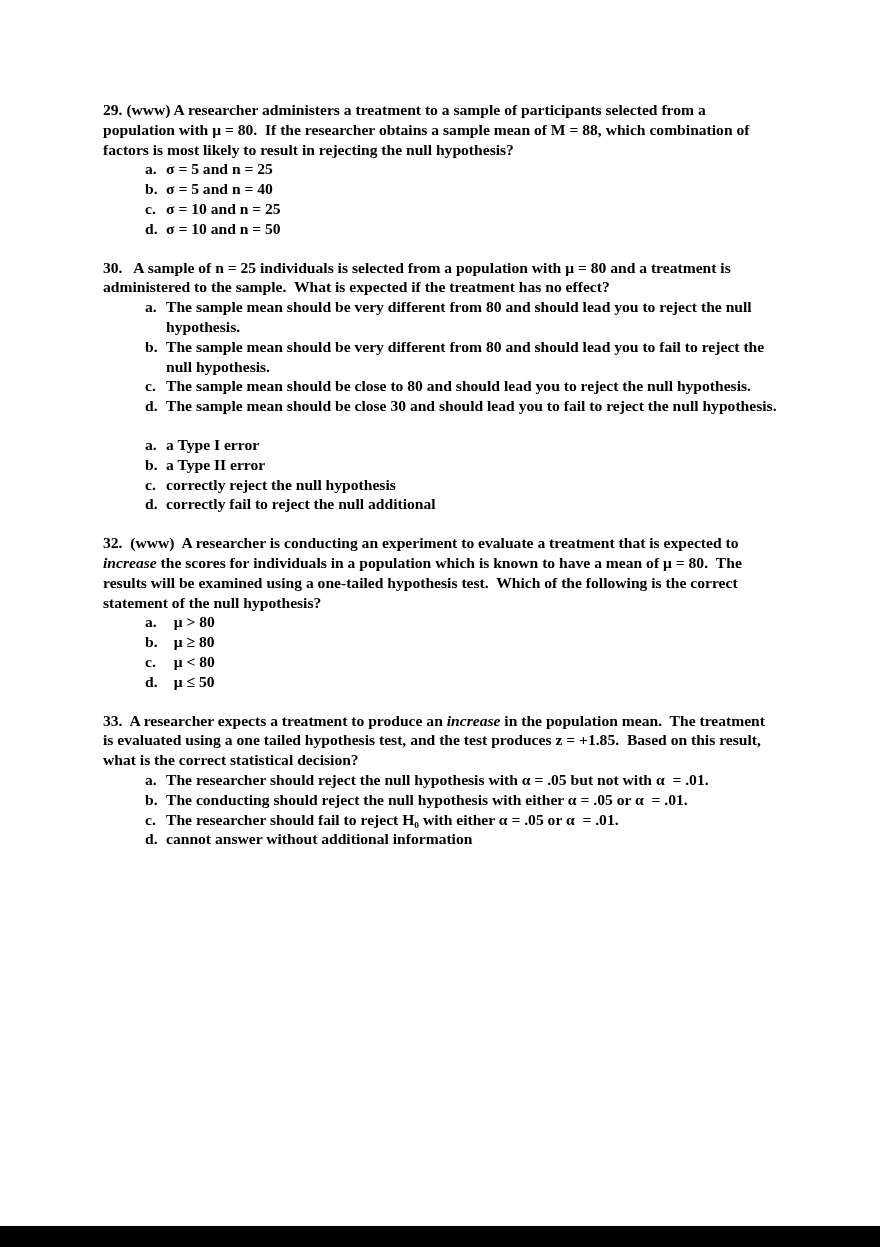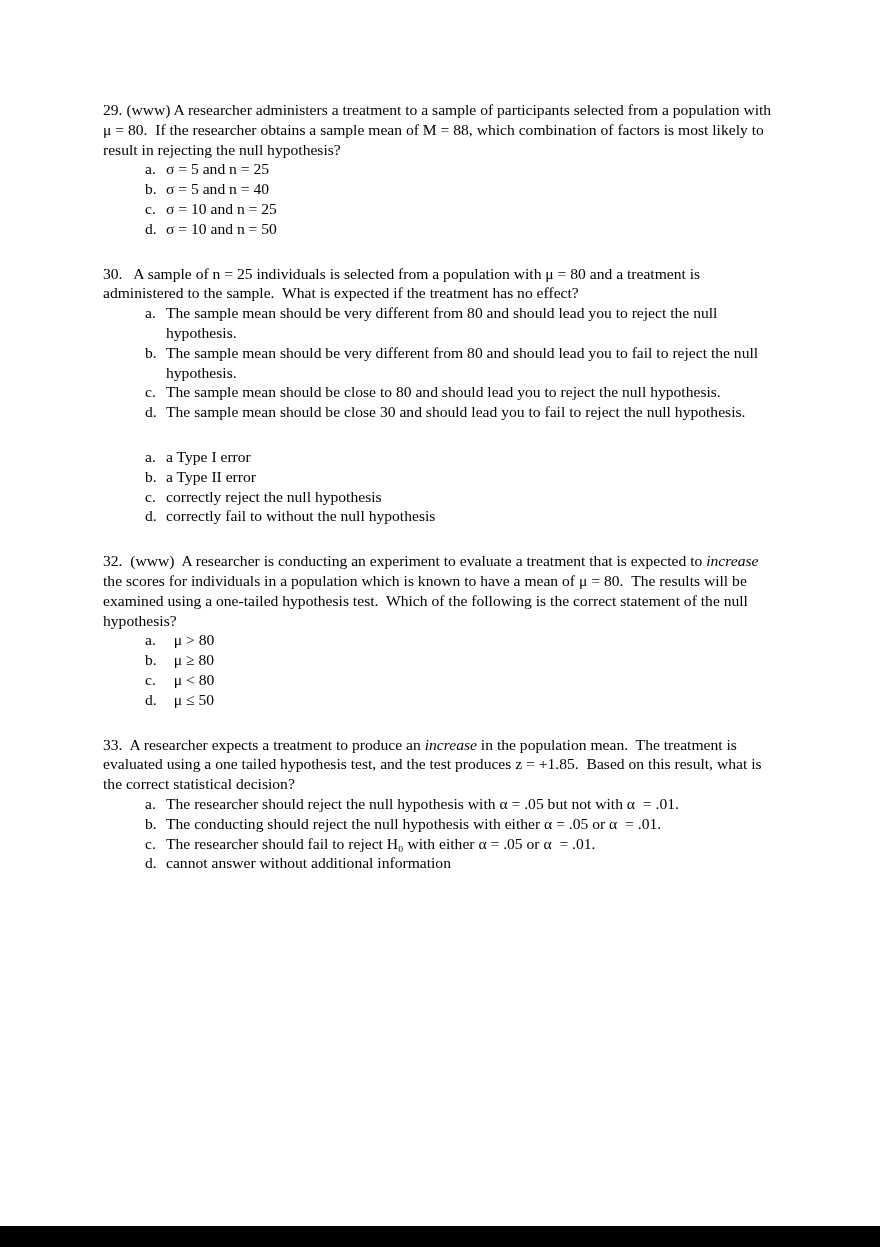--- a/index.html
+++ b/index.html
@@ -9,30 +9,31 @@
     position: relative;
     background: #ffffff;
     font-family: "Liberation Serif", serif;
     color: #000000;
     overflow: hidden;
   }
   .doc-page {
     position: absolute;
     inset: 0;
     background: #ffffff;
+    font-weight: bold;
   }
   .content {
     position: absolute;
     left: 103px;
     top: 100px;
     width: 676px;
     font-size: 15.6px;
     line-height: 19.8px;
   }
-  .question + .question { margin-top: 25px; }
+  .question + .question { margin-top: 19px; }
   .stem {
     margin: 0;
     white-space: pre-wrap;
   }
   .stem .italic { font-style: italic; }
   .options {
     list-style: none;
     margin: 0;
     padding: 0;
   }
@@ -124,21 +125,21 @@
     <span class="text">a Type II error</span>
   </li>
 
   <li class="option">
     <span class="letter">c.</span>
     <span class="text">correctly reject the null hypothesis</span>
   </li>
 
   <li class="option">
     <span class="letter">d.</span>
-    <span class="text">correctly fail to without the null hypothesis</span>
+    <span class="text">correctly fail to reject the null additional</span>
   </li>
 </ol>
   </div>
 
   <div class="question">
     <p class="stem"><span>32.  (www)  A researcher is conducting an experiment to evaluate a treatment that is expected to </span><span class="italic">increase</span><span> the scores for individuals in a population which is known to have a mean of μ = 80.  The results will be examined using a one-tailed hypothesis test.  Which of the following is the correct statement of the null hypothesis?</span></p>
     <ol class="options">
   <li class="option">
     <span class="letter">a.</span>
     <span class="text">  μ &gt; 80</span>

